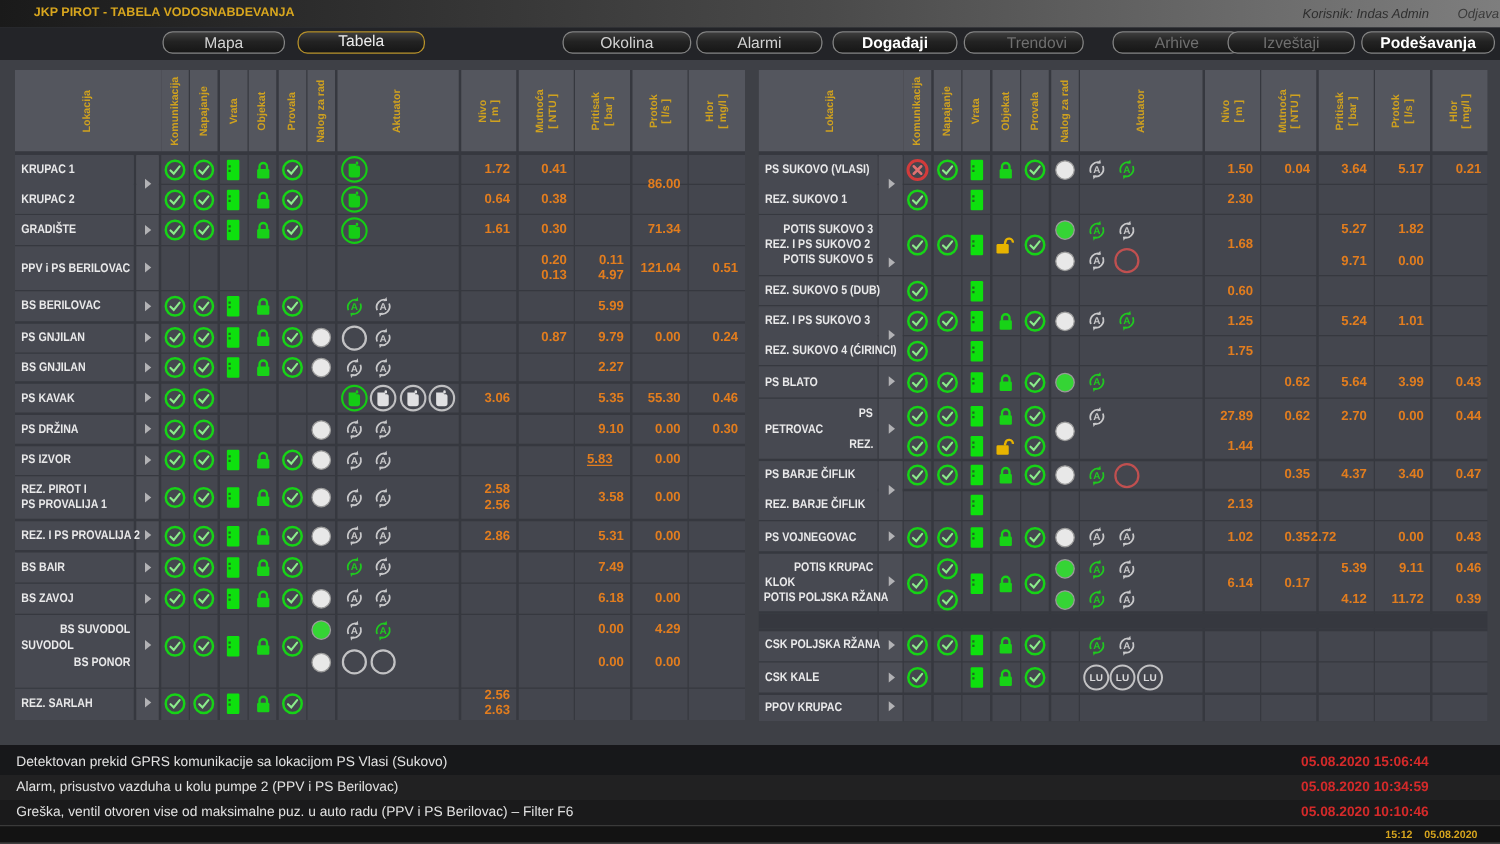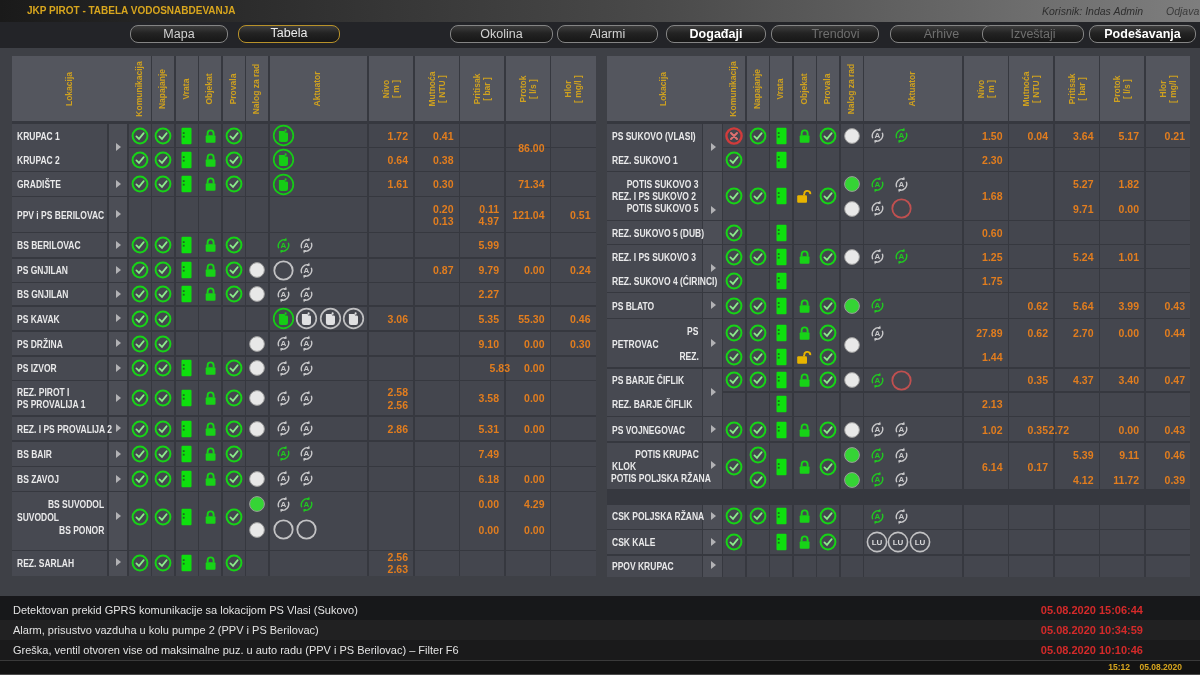--- a/index.html
+++ b/index.html
@@ -12,21 +12,21 @@
 <div style="position:absolute;left:27px;top:5px;color:#d8a61e;font-size:10px;font-weight:bold;">JKP PIROT - TABELA VODOSNABDEVANJA</div>
 <div style="position:absolute;left:1042px;top:5px;color:#2e2e2e;font-size:10.5px;font-style:italic;">Korisnik: Indas Admin</div>
 <div style="position:absolute;left:1166px;top:5px;color:#3a3a3a;font-size:10.5px;font-style:italic;">Odjava</div>
 <div style="position:absolute;left:0px;top:22px;width:1200px;height:26px;background:#232428;"></div>
 <div class="tab" style="left:130px;width:98px;">Mapa</div>
 <div class="tab" style="left:238px;width:102px;border:1.8px solid #b8922a;line-height:15px;color:#ececec;">Tabela</div>
 <div class="tab" style="left:344px;width:101px;margin-top:48px;">Grad</div>
 <div class="tab" style="left:450px;width:103px;">Okolina</div>
 <div class="tab" style="left:557px;width:101px;">Alarmi</div>
 <div class="tab" style="left:666px;width:100px;color:#ffffff;font-weight:bold;">Događaji</div>
-<div class="tab" style="left:771px;width:108px;color:#6f6f6f;padding-left:21px;">Trendovi</div>
+<div class="tab" style="left:771px;width:96px;color:#6f6f6f;padding-left:21px;">Trendovi</div>
 <div class="tab" style="left:875px;width:103px;color:#6f6f6f;margin-left:15px;">Arhive</div>
 <div class="tab" style="left:982px;width:102px;color:#6f6f6f;">Izveštaji</div>
 <div class="tab" style="left:1089px;width:107px;color:#ffffff;font-weight:bold;">Podešavanja</div>
 <div style="position:absolute;left:12px;top:56px;width:583.5px;height:520px;background:#36383f;"></div>
 <div style="position:absolute;left:12px;top:56px;width:116.5px;height:65px;background:#54565e;"></div>
 <div style="position:absolute;left:128.5px;top:56px;width:22px;height:65px;background:#54565e;"></div>
 <div style="position:absolute;left:152px;top:56px;width:22px;height:65px;background:#54565e;"></div>
 <div style="position:absolute;left:175.5px;top:56px;width:22px;height:65px;background:#54565e;"></div>
 <div style="position:absolute;left:199px;top:56px;width:22px;height:65px;background:#54565e;"></div>
 <div style="position:absolute;left:222.5px;top:56px;width:22px;height:65px;background:#54565e;"></div>
@@ -459,21 +459,21 @@
     <path d="M12.2 1.5 L12.6 4.7 L9.6 4.9 Z" fill="#c8c8ca"></path>
     <path d="M6.8 17.5 L6.4 14.3 L9.4 14.1 Z" fill="#c8c8ca"></path>
   </svg>
 <svg style="position:absolute;left:297px;top:358.7px" width="19" height="19" viewBox="0 0 19 19">
     <text x="9.5" y="12.4" font-family="Liberation Sans,sans-serif" font-size="8" font-weight="bold" fill="#c8c8ca" text-anchor="middle">A</text>
     <path d="M4.7 12.2 A 6.2 6.2 0 0 1 12.3 4.0" fill="none" stroke="#c8c8ca" stroke-width="1.4"></path>
     <path d="M14.3 6.8 A 6.2 6.2 0 0 1 6.7 15.0" fill="none" stroke="#c8c8ca" stroke-width="1.4"></path>
     <path d="M12.2 1.5 L12.6 4.7 L9.6 4.9 Z" fill="#c8c8ca"></path>
     <path d="M6.8 17.5 L6.4 14.3 L9.4 14.1 Z" fill="#c8c8ca"></path>
   </svg>
-<div class="val" style="left:510px;top:368.2px;">5.83</div>
+<div class="val" style="left:490px;top:368.2px;text-decoration:underline;">5.83</div>
 <div class="val" style="left:544.5px;top:368.2px;">0.00</div>
 <div class="lab" style="left:17px;top:398.2px;line-height:11.5px;">REZ. PIROT I<br>PS PROVALIJA 1</div>
 <div style="position:absolute;left:116.35px;top:394px;width:0;height:0;border-left:5.8px solid #b2b2b5;border-top:4.2px solid transparent;border-bottom:4.2px solid transparent;"></div>
 <svg style="position:absolute;left:129.5px;top:388.2px" width="20" height="20" viewBox="0 0 20 20">
     <circle cx="10" cy="10" r="7.4" fill="none" stroke="#17d317" stroke-width="2.0"></circle>
     <path d="M6.4 10.4 L9 12.9 L13.7 7.1" fill="none" stroke="#8ceb8c" stroke-width="1.7" stroke-linecap="round"></path>
   </svg>
 <svg style="position:absolute;left:153px;top:388.2px" width="20" height="20" viewBox="0 0 20 20">
     <circle cx="10" cy="10" r="7.4" fill="none" stroke="#17d317" stroke-width="2.0"></circle>
     <path d="M6.4 10.4 L9 12.9 L13.7 7.1" fill="none" stroke="#8ceb8c" stroke-width="1.7" stroke-linecap="round"></path>

